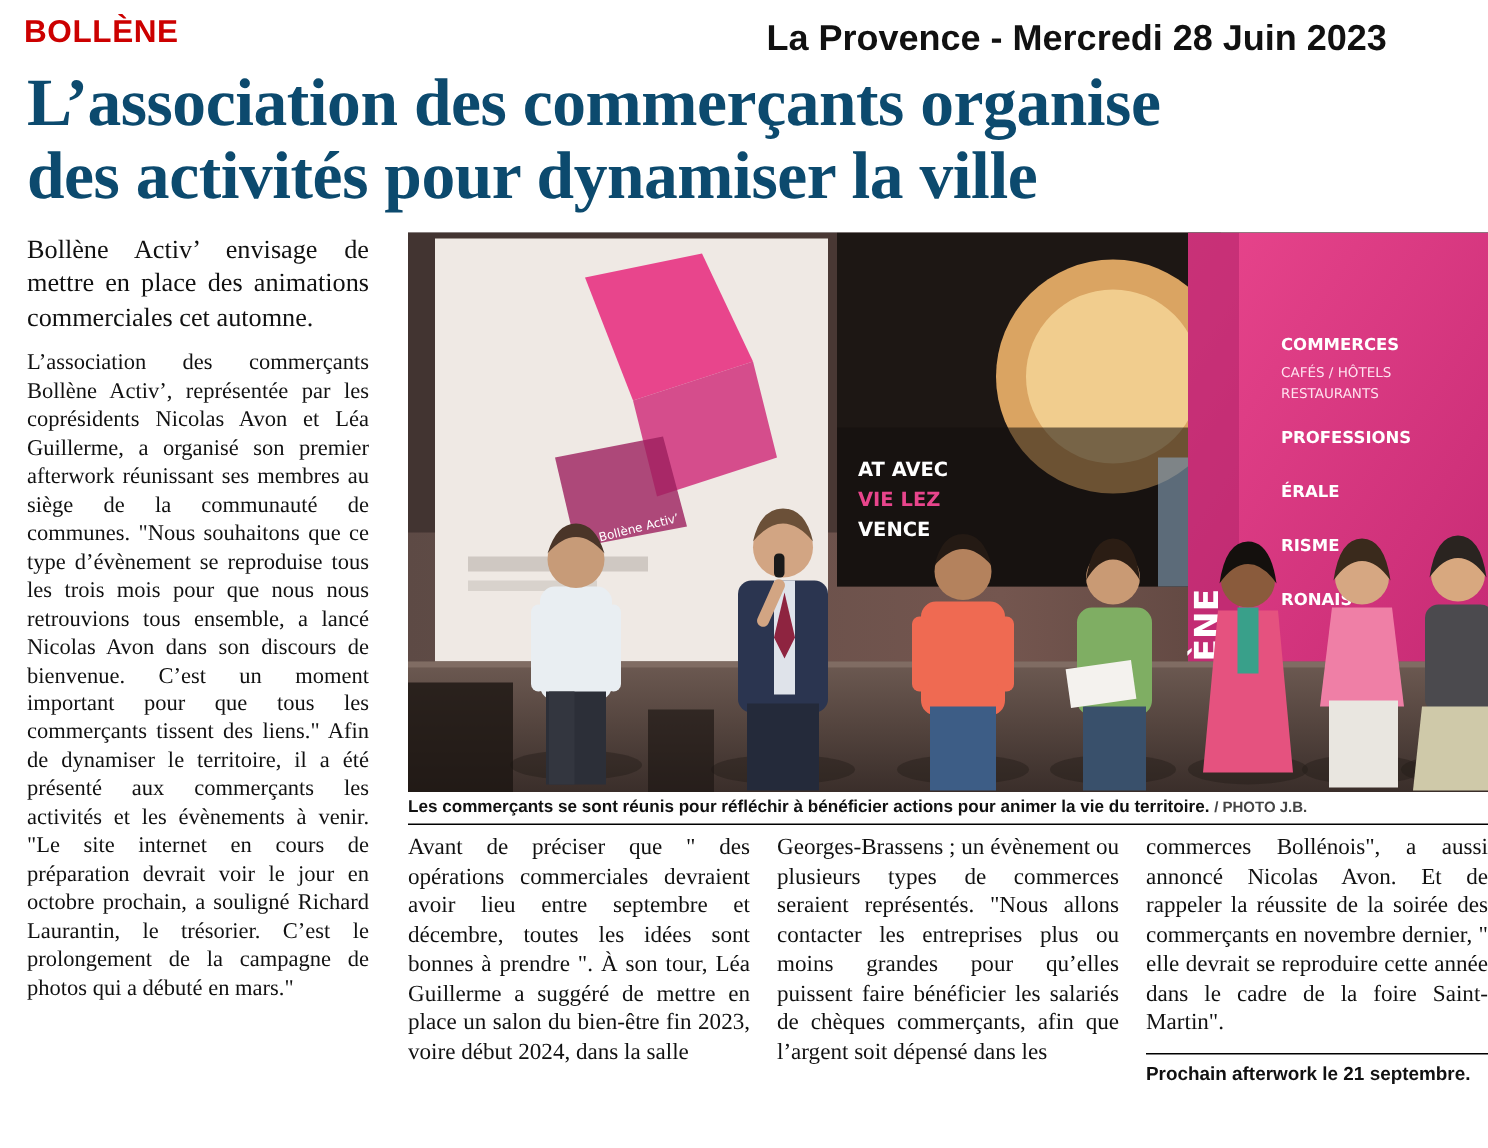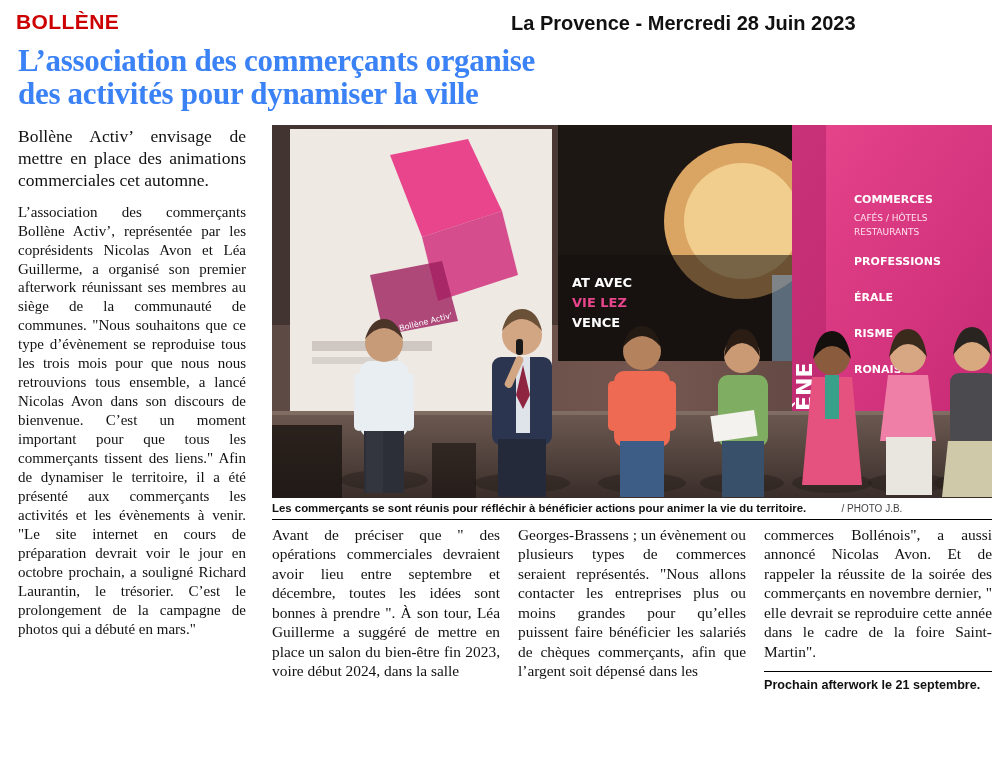--- a/index.html
+++ b/index.html
@@ -37,33 +37,33 @@
     font-size: 21px;
     letter-spacing: 0.4px;
     color: #cc0000;
   }
   .edition {
     position: absolute;
     left: 495px;
     top: 2px;
     font-family: "Liberation Sans", sans-serif;
     font-weight: bold;
-    font-size: 20px;
+    font-size: 24px;
     color: #111111;
     white-space: nowrap;
   }
 
   .headline {
     font-family: "Liberation Serif", serif;
     font-weight: bold;
-    font-size: 31px;
+    font-size: 45px;
     line-height: 1.08;
     letter-spacing: -0.3px;
     margin: 4px 0 0 2px;
-    color: #3b82f6;
+    color: #0c4a6e;
   }
   .headline .line {
     display: block;
     white-space: nowrap;
   }
 
   
   .content {
     position: relative;
     margin-top: 14px;
@@ -110,24 +110,23 @@
     font-family: "Liberation Sans", sans-serif;
     font-size: 11.4px;
     font-weight: bold;
     color: #111;
     border-bottom: 1px solid #000;
     padding-bottom: 5px;
     white-space: nowrap;
     overflow: hidden;
   }
   .caption .credit {
-    font-weight: normal;
+    font-weight: bold;
     font-size: 10px;
     color: #444;
-    margin-left: 32px;
   }
 
   
   .cols {
     position: absolute;
     left: 256px;
     top: 400px;
     width: 722px;
     display: flex;
     gap: 18px;

